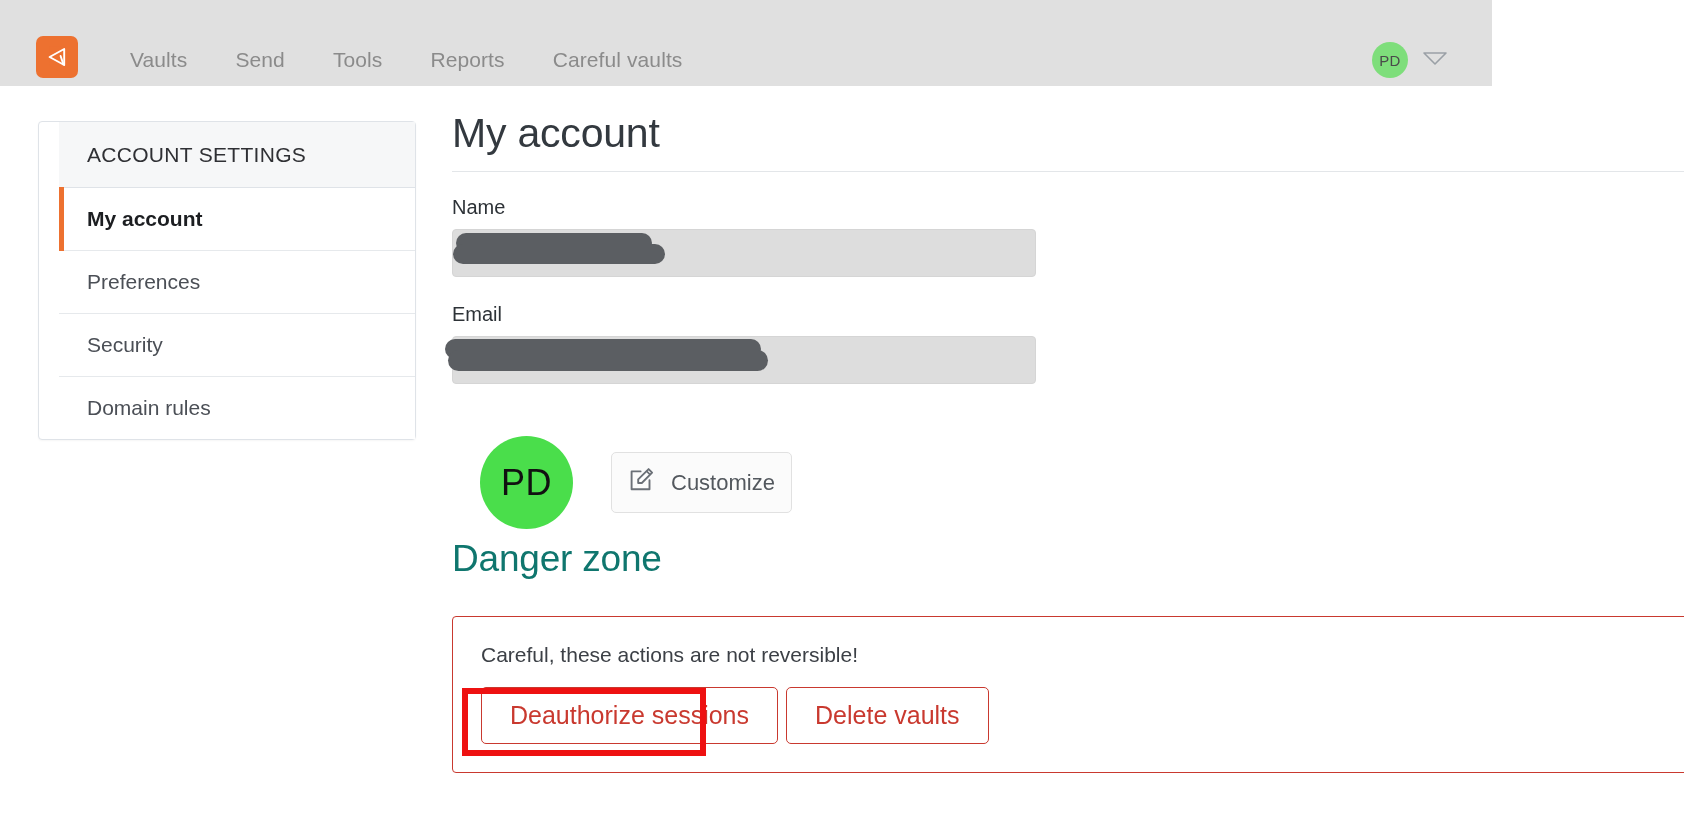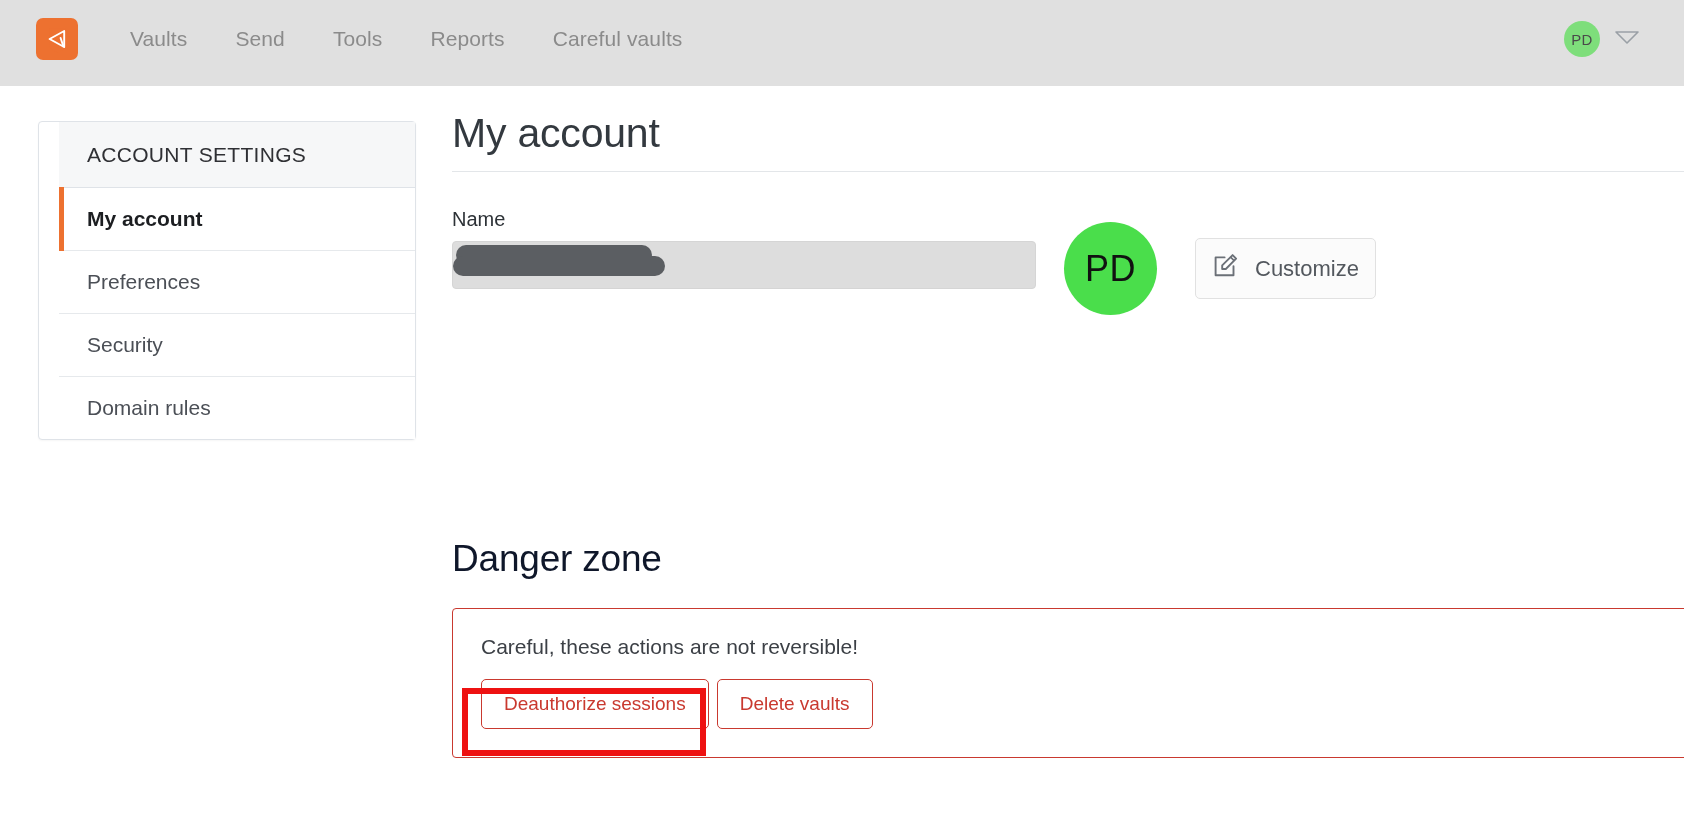--- a/index.html
+++ b/index.html
@@ -14,25 +14,25 @@
     font-family: "Liberation Sans", sans-serif;
     color: #333333;
     overflow: hidden;
     position: relative;
   }
 
   
   .topbar {
     position: absolute;
     left: 0; top: 0;
-    width: 1684px;
+    width: 1492px;
     height: 86px;
     background: #e0e0e0;
     display: flex;
-    align-items: center;
+    align-items: flex-end;
     box-sizing: border-box;
     padding: 0 24px 8px 36px;
   }
   .brand-logo {
     width: 42px;
     height: 42px;
     border-radius: 7px;
     background: #ed7130;
     position: relative;
     flex: 0 0 auto;
@@ -140,21 +140,22 @@
   }
   .title-rule {
     height: 1px;
     background: #e3e6e9;
     width: 1232px;
     margin-bottom: 24px;
   }
 
   .form-row {
     display: flex;
-    align-items: flex-end;
+    align-items: flex-start;
+    flex-direction: column;
   }
   .form-col {
     width: 584px;
     flex: 0 0 auto;
   }
   .field-label {
     font-size: 20px;
     color: #2d3237;
     margin-bottom: 10px;
     display: block;
@@ -223,22 +224,22 @@
   
   .danger-wrap {
     position: absolute;
     left: 452px;
     top: 538px;
     right: 0;
   }
   .danger-title {
     font-size: 37px;
     font-weight: normal;
-    color: #0f172a;
-    margin: 0 0 28px 0;
+    color: #0f766e;
+    margin: 0 0 36px 0;
     letter-spacing: -0.2px;
   }
   .danger-box {
     border: 1px solid #c9392f;
     border-radius: 4px;
     box-sizing: border-box;
     width: 1274px;
     padding: 26px 0 28px 28px;
   }
   .danger-note {
@@ -249,22 +250,22 @@
   .danger-actions {
     display: flex;
     align-items: center;
     gap: 8px;
   }
   .btn-danger {
     border: 1px solid #c9392f;
     border-radius: 5px;
     background: #ffffff;
     color: #c9392f;
-    font-size: 19px;
-    padding: 13px 22px;
+    font-size: 25px;
+    padding: 13px 28px;
     cursor: pointer;
     white-space: nowrap;
     font-family: "Liberation Sans", sans-serif;
   }
 
   
   .annot-rect {
     position: absolute;
     border: 6px solid #ee1111;
     box-sizing: border-box;
@@ -340,20 +341,28 @@
 
       <div class="field-group">
         <label class="field-label">Name</label>
         <div class="field-box">
           <span class="field-text"></span>
           <span class="redact" id="redact-name-a"></span>
           <span class="redact" id="redact-name-b"></span>
         </div>
       </div>
 
+      <div class="field-group">
+        <label class="field-label">Email</label>
+        <div class="field-box">
+          <span class="field-text"></span>
+          <span class="redact" id="redact-email-a"></span>
+          <span class="redact" id="redact-email-b"></span>
+        </div>
+      </div>
 
     </div>
 
     <div class="avatar-block">
       <div class="avatar-lg">PD</div>
       <button class="btn-customize">
         <span>
           <svg width="27" height="27" viewBox="0 0 27 27" aria-hidden="true">
             <path d="M21.5 14.3 L21.5 23.2 L3.6 23.2 L3.6 5.4 L12.6 5.4" fill="none" stroke="#6b7077" stroke-width="1.9" stroke-linecap="round" stroke-linejoin="round"></path>
             <path d="M10.2 17.0 L10.2 13.4 L20.6 3.1 L24.1 6.6 L13.8 17.0 Z" fill="#ffffff" stroke="#6b7077" stroke-width="1.9" stroke-linejoin="round"></path>

